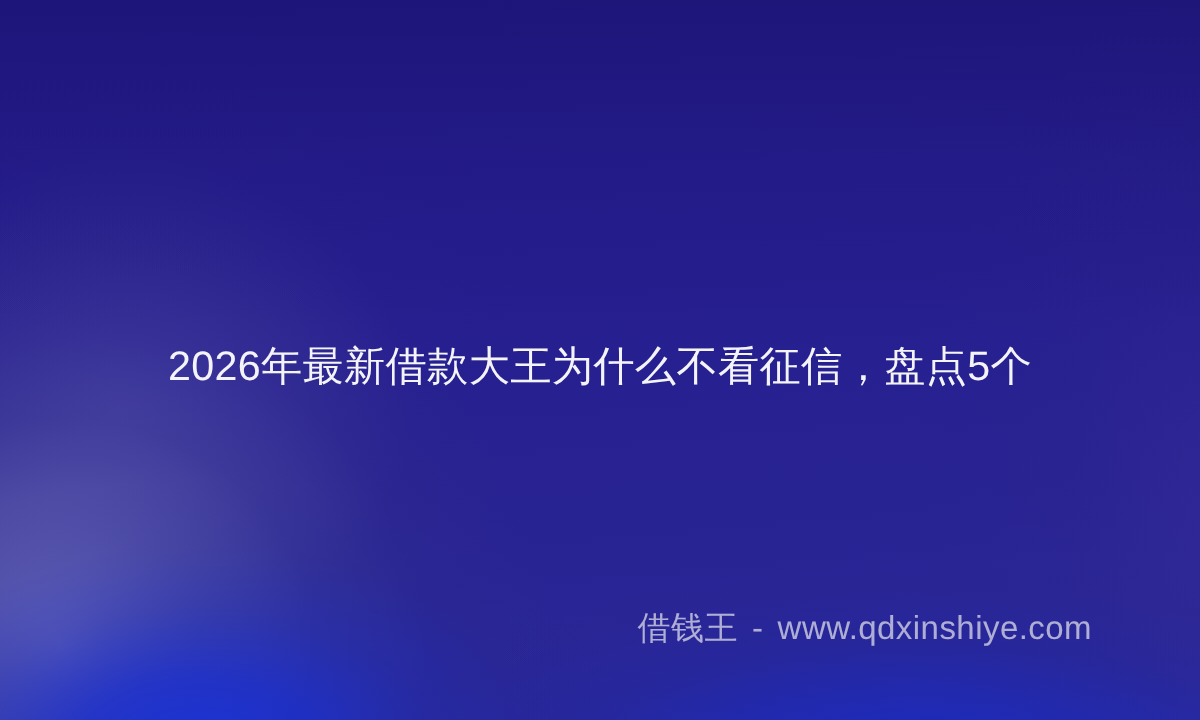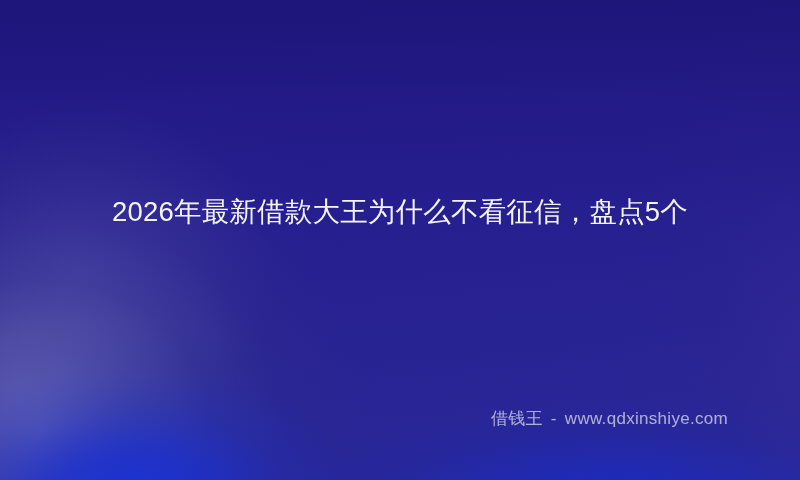--- a/index.html
+++ b/index.html
@@ -102,29 +102,30 @@
     color: #f4f4f8;
     font-size: 27.5px;
     line-height: 48px;
     font-weight: 400;
     letter-spacing: 0.2px;
     padding: 0 46px;
     white-space: nowrap;
   }
   .headline .hl-line {
     display: block;
+    margin-top: 32px;
   }
 
   
   .watermark {
     position: absolute;
     right: 72px;
     top: 407px;
     z-index: 6;
-    font-size: 17px;
+    font-size: 22px;
     line-height: 24px;
     color: rgba(232,232,238,0.70);
     letter-spacing: 0.3px;
     white-space: nowrap;
   }
   .watermark .wm-sep {
     padding: 0 3px;
   }
 </style>
 </head>

